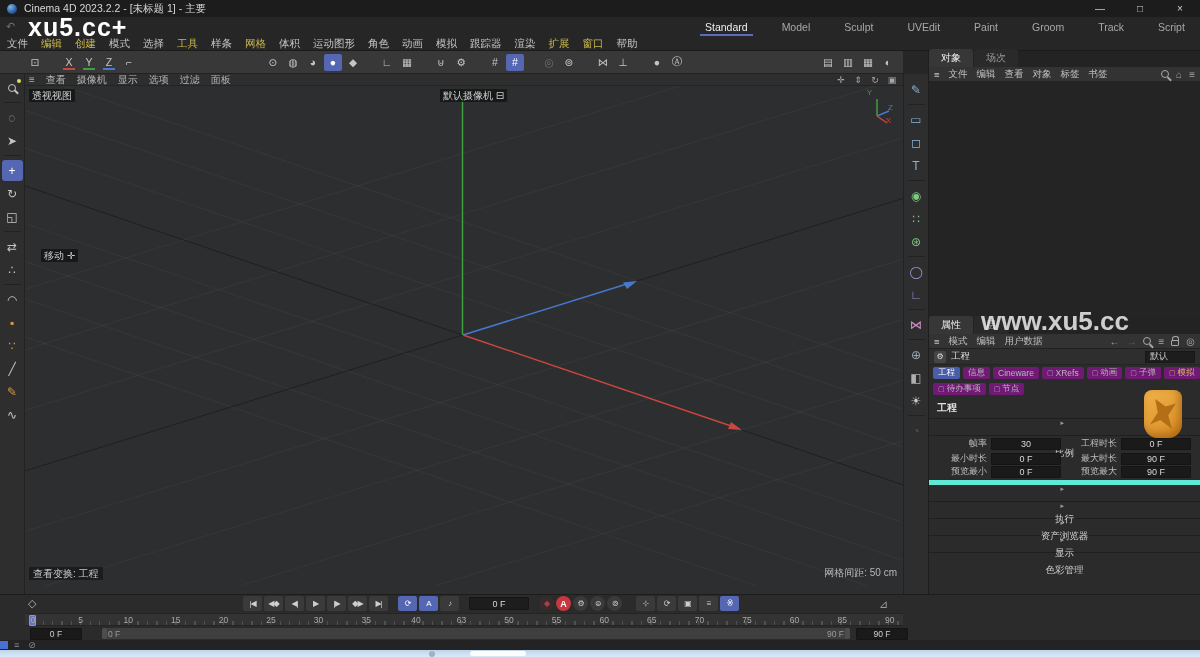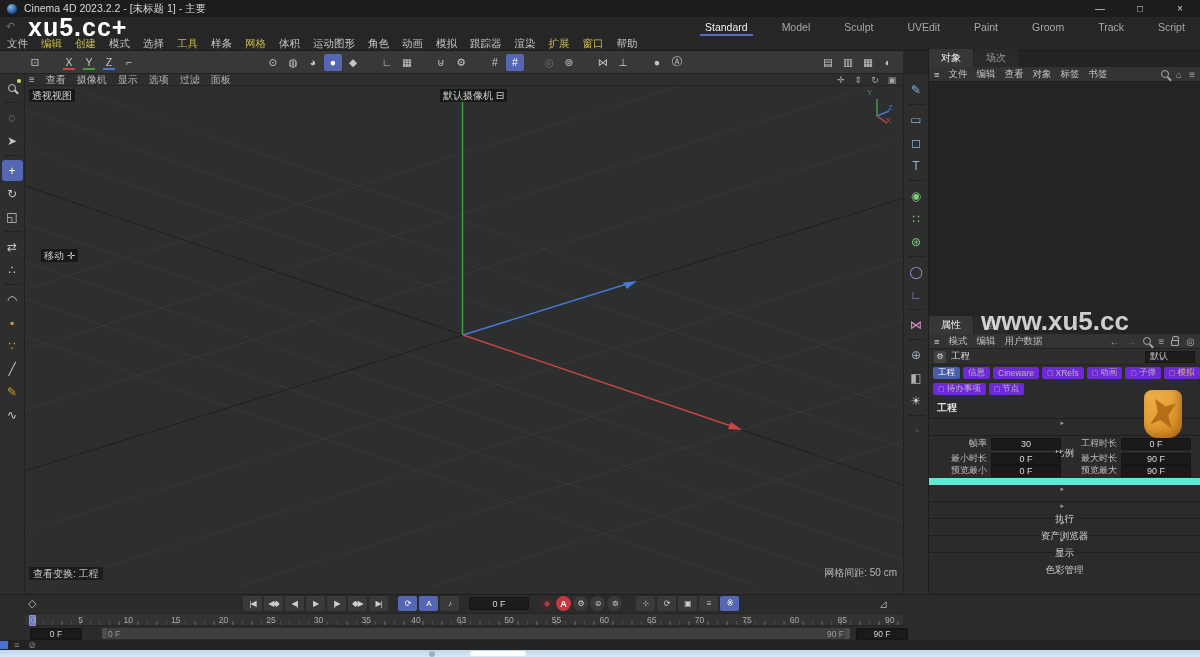--- a/index.html
+++ b/index.html
@@ -68,21 +68,21 @@
   .pm-tab.active { color:#f0f0f0; background:#373737; }
   .pm-menu { height:15px; display:flex; align-items:center; background:#333; border-bottom:1px solid #222; padding:0 5px; }
   .pm-menu .mitem { font-size:9.5px; margin-right:9px; color:#c0c0c0; }
   .pm-right { margin-left:auto; display:flex; align-items:center; gap:7px; color:#a8a8a8; font-size:10px; }
   .om-body { height:236px; background:#242424; }
   .wm-panel { position:absolute; left:52px; top:255px; font-size:26px; font-weight:bold; color:rgba(255,255,255,.78); z-index:8; pointer-events:none; white-space:nowrap; }
   .am-objrow { height:16px; display:flex; align-items:center; padding:0 5px; gap:5px; background:#2e2e2e; border-bottom:1px solid #242424; }
   .gear-chip { width:12px; height:12px; background:#454545; border-radius:2px; display:flex; align-items:center; justify-content:center; font-size:8px; color:#ddd; }
   .preset-box { margin-left:auto; width:50px; height:12px; background:#1d1d1d; border:1px solid #171717; font-size:9px; color:#c8c8c8; display:flex; align-items:center; padding-left:4px; }
   .chips { display:flex; gap:3px; padding:2px 4px; flex-wrap:nowrap; }
-  .chip { height:12px; padding:0 5px; background:#6d28d9; border-radius:2px; font-size:8.5px; color:#b8b8b8; display:flex; align-items:center; gap:2px; white-space:nowrap; }
+  .chip { height:12px; padding:0 5px; background:#701a75; border-radius:2px; font-size:8.5px; color:#b8b8b8; display:flex; align-items:center; gap:2px; white-space:nowrap; }
   .chip.active { background:#4a5da8; color:#fff; }
   .chip.accent { color:#d3c05e; }
   .chip .pfx { font-size:7px; opacity:.8; }
   .am-sec-title { font-size:10px; font-weight:bold; color:#e0e0e0; padding:4px 8px 3px; border-bottom:1px solid #1f1f1f; }
   .am-section { height:17px; display:flex; align-items:center; padding:0 8px; font-size:9.5px; color:#cfcfcf; border-bottom:1px solid #1f1f1f; gap:20px;flex-direction:column; }
   .tri { font-size:7px; color:#999; width:8px; }
   .fieldrow { height:15px; display:flex; align-items:center; padding:0 6px; gap:4px; }
   .flabel { width:52px; text-align:right; font-size:9px; color:#bdbdbd; }
   .fbox { width:70px; height:12px; background:#1a1a1a; border:1px solid #141414; border-radius:1px; font-size:9px; color:#d8d8d8; display:flex; align-items:center; justify-content:center; }
   .c4d-logo { position:absolute; left:215px; top:339px; width:38px; height:48px; background:linear-gradient(145deg,#f0b24a,#d98c22); border-radius:8px 8px 14px 14px; box-shadow:inset -3px -4px 8px rgba(120,60,0,.45); z-index:4; }
@@ -428,21 +428,21 @@
       <span class="fbox">30</span>
       <span class="flabel">工程时长</span>
       <span class="fbox">0 F</span>
     </div>
     <div class="fieldrow">
       <span class="flabel">最小时长</span>
       <span class="fbox">0 F</span>
       <span class="flabel">最大时长</span>
       <span class="fbox">90 F</span>
     </div>
-    <div class="fieldrow" style="border-bottom:7px solid #5eead4;padding-bottom:3px;height:19px">
+    <div class="fieldrow" style="border-bottom:5px solid #5eead4;padding-bottom:3px;height:19px">
       <span class="flabel">预览最小</span>
       <span class="fbox">0 F</span>
       <span class="flabel">预览最大</span>
       <span class="fbox">90 F</span>
     </div>
 
     <div class="am-section">
       <span class="tri">▸</span>
       <span>执行</span>
     </div>

